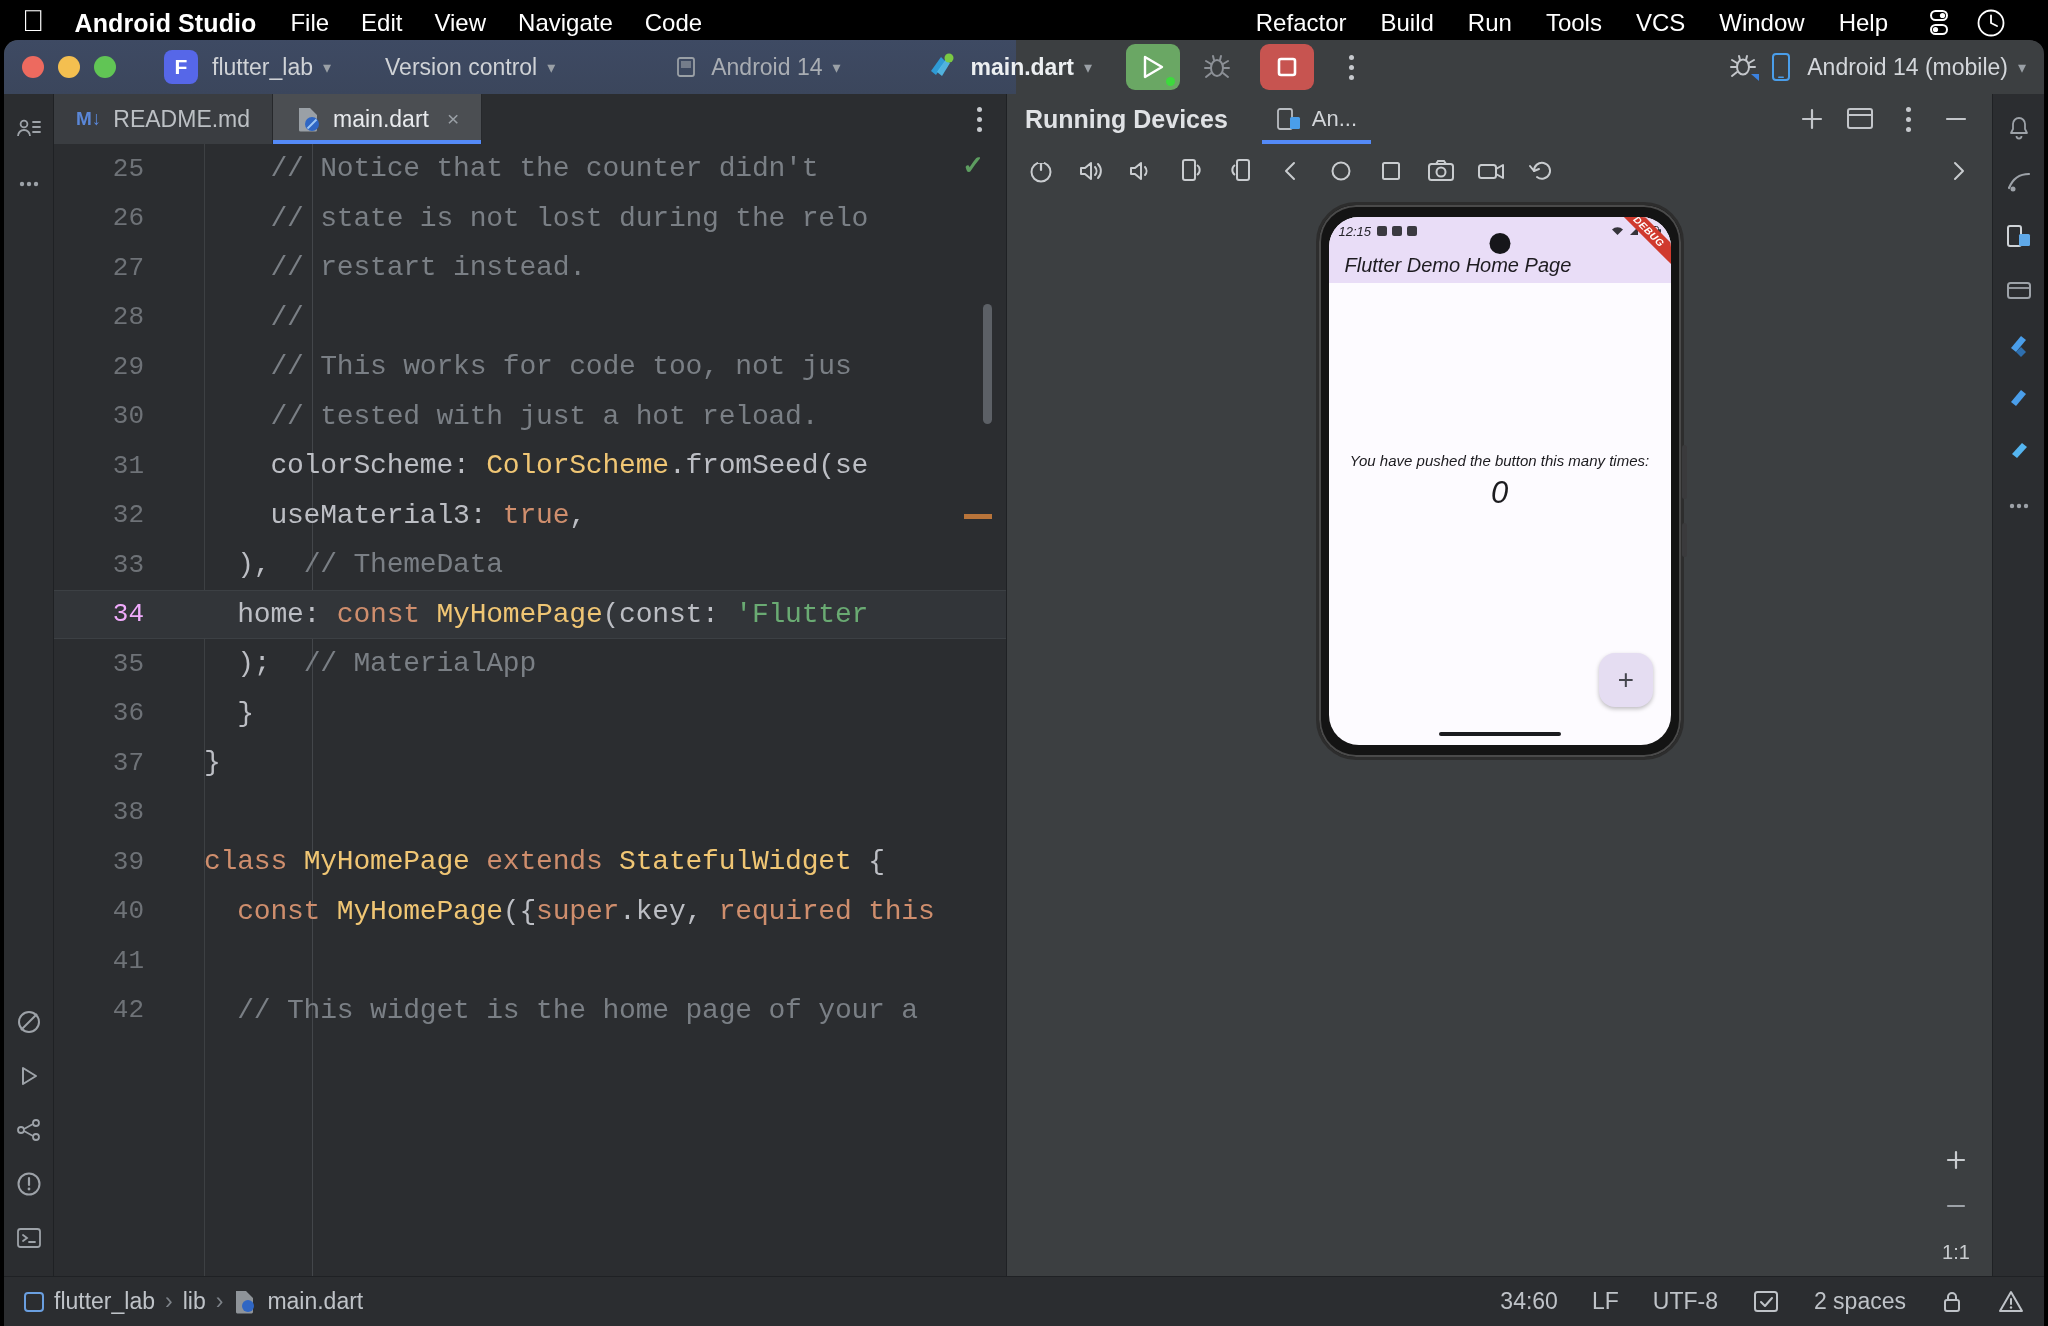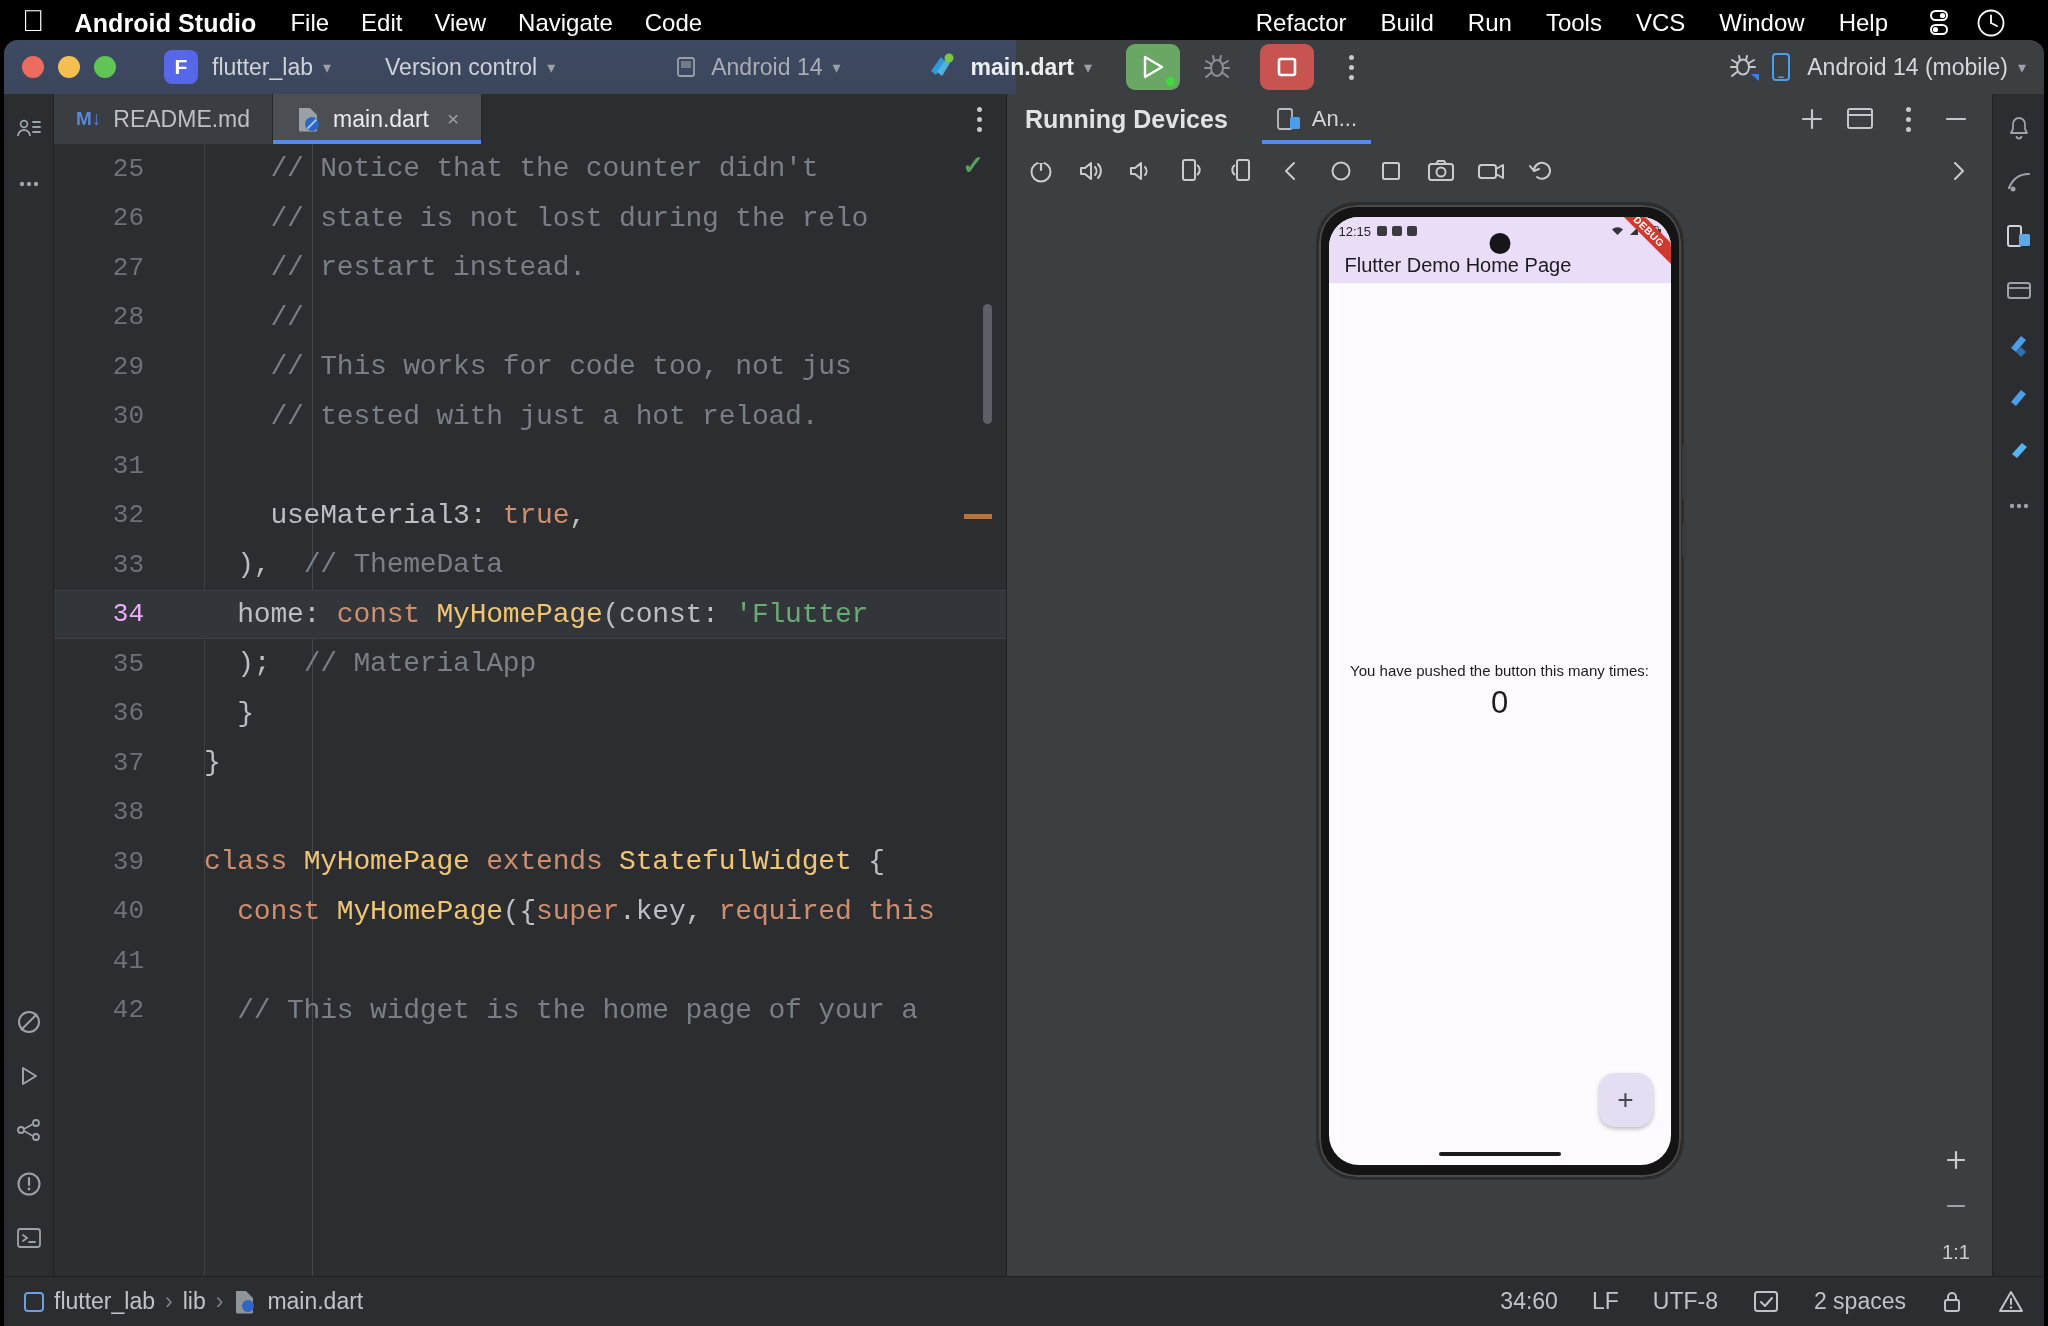--- a/index.html
+++ b/index.html
@@ -153,25 +153,26 @@
   .emu-toolbar {
     height: 54px; display: flex; align-items: center; gap: 6px;
     padding: 0 12px; background: #3c3f41;
   }
   .emu-ico { width: 44px; height: 44px; display: flex; align-items: center; justify-content: center; color: #c9cccf; }
   .emu-toolbar .spacer { flex: 1; }
 
   .emu-stage { flex: 1; position: relative; background: #3c3f41; display: flex; justify-content: center; padding-top: 4px; }
 
   .phone {
-    position: relative; width: 368px; height: 978px;
+    position: relative; width: 368px; height: 558px;
     background: #141414; border-radius: 40px;
     border: 3px solid #2d2d2d;
     box-shadow: 0 0 0 2px #4a4a4a inset;
     padding: 12px 10px;
+    font-style: italic;
   }
   .phone-screen {
     position: relative; width: 100%; height: 100%;
     border-radius: 30px; overflow: hidden; background: #fdfbff;
   }
   .app-bar { height: 66px; background: #e9ddf7; position: relative; }
   .sb { position: absolute; top: 5px; left: 0; right: 0; height: 18px; display: flex; align-items: center; padding: 0 10px; }
   .sb-time { font-size: 13px; color: #25242a; font-family: "Liberation Sans", sans-serif; }
   .sb-icons-left { display: flex; align-items: center; gap: 5px; margin-left: 6px; }
   .sb-sq { width: 10px; height: 10px; background: #3b3a40; border-radius: 2px; }
@@ -458,20 +459,21 @@
               <div class="code-txt"><span class="cmt">    // This works for code too, not jus</span></div>
             </div>
             <div class="crow">
               <div class="gutter">30</div>
               <div class="fold-col"></div>
               <div class="code-txt"><span class="cmt">    // tested with just a hot reload.</span></div>
             </div>
             <div class="crow">
               <div class="gutter">31</div>
               <div class="fold-col"></div>
+              <div class="code-txt"><span class="pln">    colorScheme: </span><span class="typ">ColorScheme</span><span class="pln">.fromSeed(se</span></div>
             </div>
             <div class="crow">
               <div class="gutter">32</div>
               <div class="fold-col"></div>
               <div class="code-txt"><span class="pln">    useMaterial3: </span><span class="kw">true</span><span class="pln">,</span></div>
             </div>
             <div class="crow">
               <div class="gutter">33</div>
               <div class="fold-col"></div>
               <div class="code-txt"><span class="pln">  ),  </span><span class="cmt">// ThemeData</span></div>

